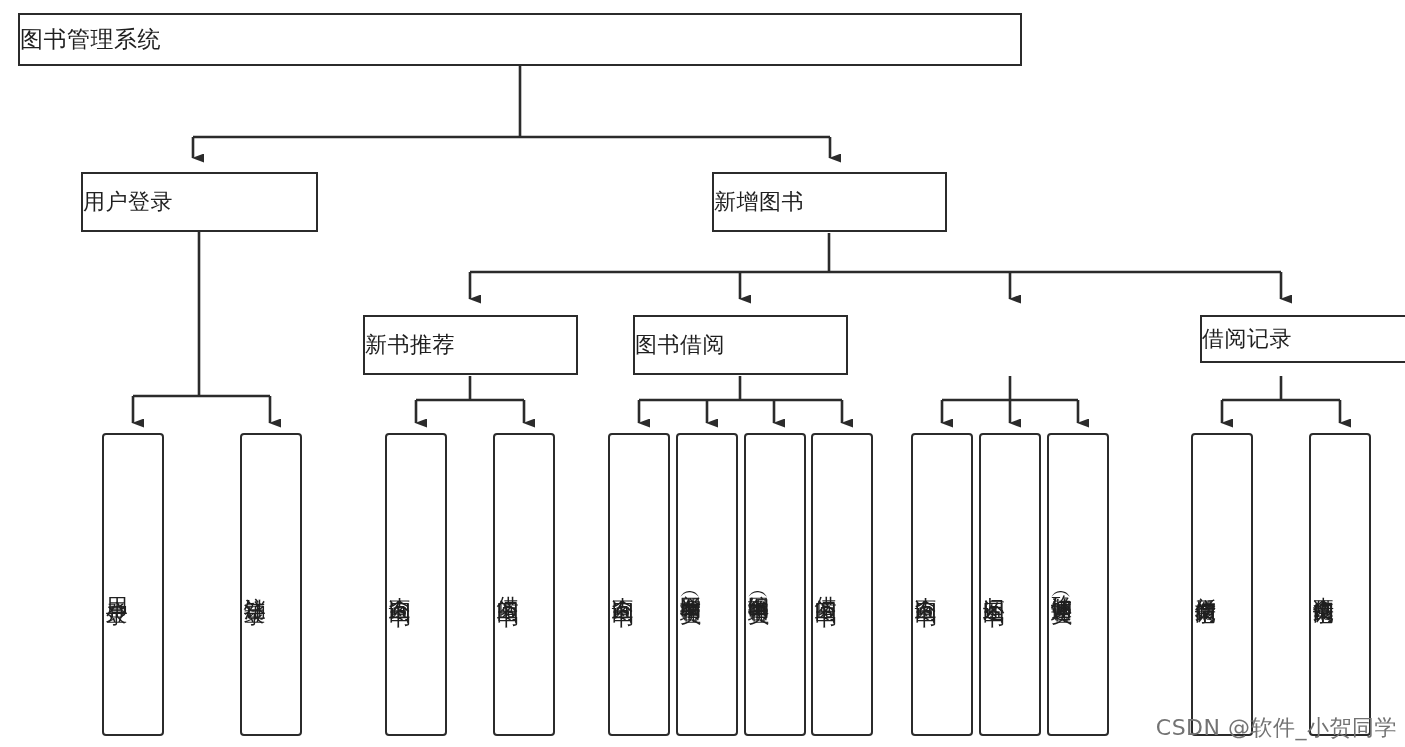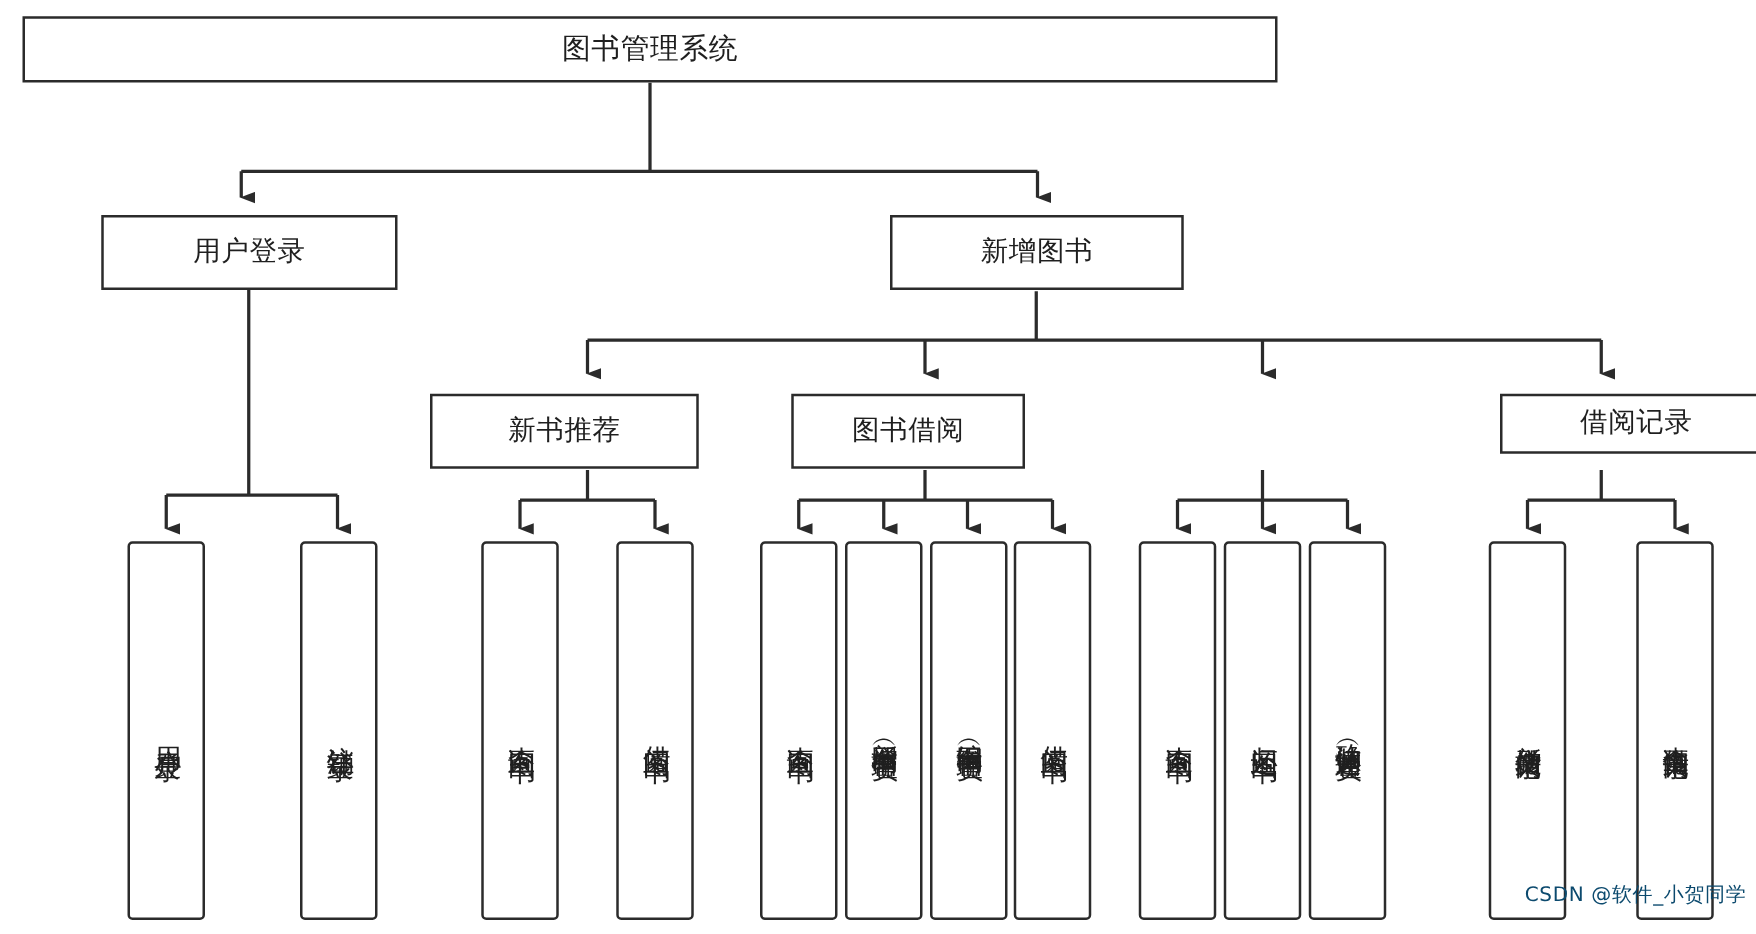--- a/index.html
+++ b/index.html
@@ -24,21 +24,21 @@
     width: 1405px;
     height: 747px;
   }
   .node {
     position: absolute;
     box-sizing: border-box;
     border: 2px solid #2b2b2b;
     background: #ffffff;
     display: flex;
     align-items: center;
-    justify-content: center;
+    justify-content: flex-start;
     color: #1f1f1f;
   }
   .node.horiz {
     font-size: 22px;
     letter-spacing: 0.5px;
     line-height: 1;
   }
   .node.root {
     font-size: 23px;
   }
@@ -56,23 +56,23 @@
     white-space: nowrap;
     color: #1f1f1f;
   }
   .vtext.tall {
     font-size: 21px;
     letter-spacing: 1.5px;
   }
   .watermark {
     position: absolute;
     right: 8px;
-    bottom: 20px;
-    font-size: 16px;
-    color: #0c4a6e;
+    bottom: 4px;
+    font-size: 22px;
+    color: #737373;
     white-space: nowrap;
     letter-spacing: 0.5px;
   }
 </style>
 </head>
 <body>
 
 <div id="canvas">
 
   <svg class="wires" viewBox="0 0 1405 747" xmlns="http://www.w3.org/2000/svg">
@@ -129,24 +129,24 @@
     <span>图书管理系统</span>
   </div>
 
   <div class="node horiz" style="left:81px; top:172px; width:237px; height:60px;">
     <span>用户登录</span>
   </div>
   <div class="node horiz" style="left:712px; top:172px; width:235px; height:60px;">
     <span>新增图书</span>
   </div>
 
-  <div class="node horiz" style="left:344px; top:315px; width:215px; height:60px;">
+  <div class="node horiz" style="left:363px; top:315px; width:215px; height:60px;">
     <span>新书推荐</span>
   </div>
-  <div class="node horiz" style="left:633px; top:315px; width:187px; height:60px;">
+  <div class="node horiz" style="left:633px; top:315px; width:215px; height:60px;">
     <span>图书借阅</span>
   </div>
   <div class="node horiz" style="left:1200px; top:315px; width:218px; height:48px;">
     <span>借阅记录</span>
   </div>
 
   <div class="node leaf" style="left:102px; top:433px; width:62px; height:303px;">
     <span class="vtext">用户登录</span>
   </div>
   <div class="node leaf" style="left:240px; top:433px; width:62px; height:303px;">

